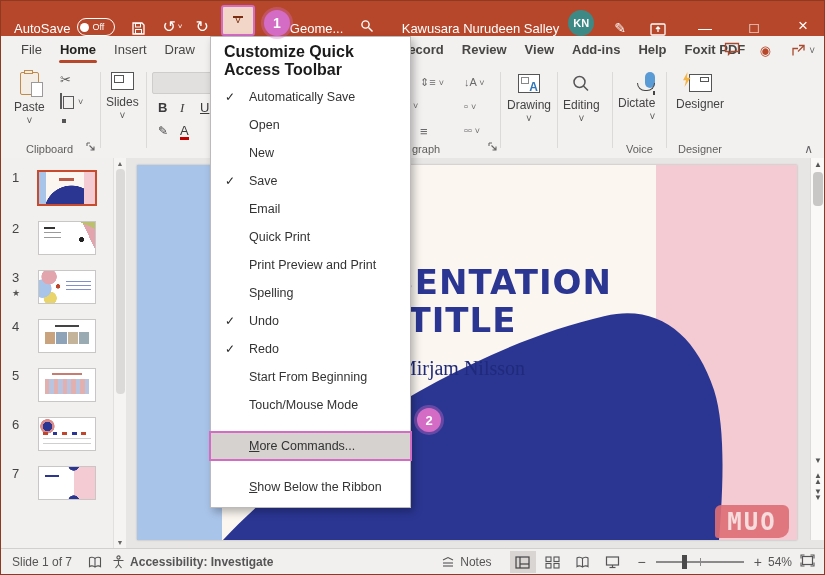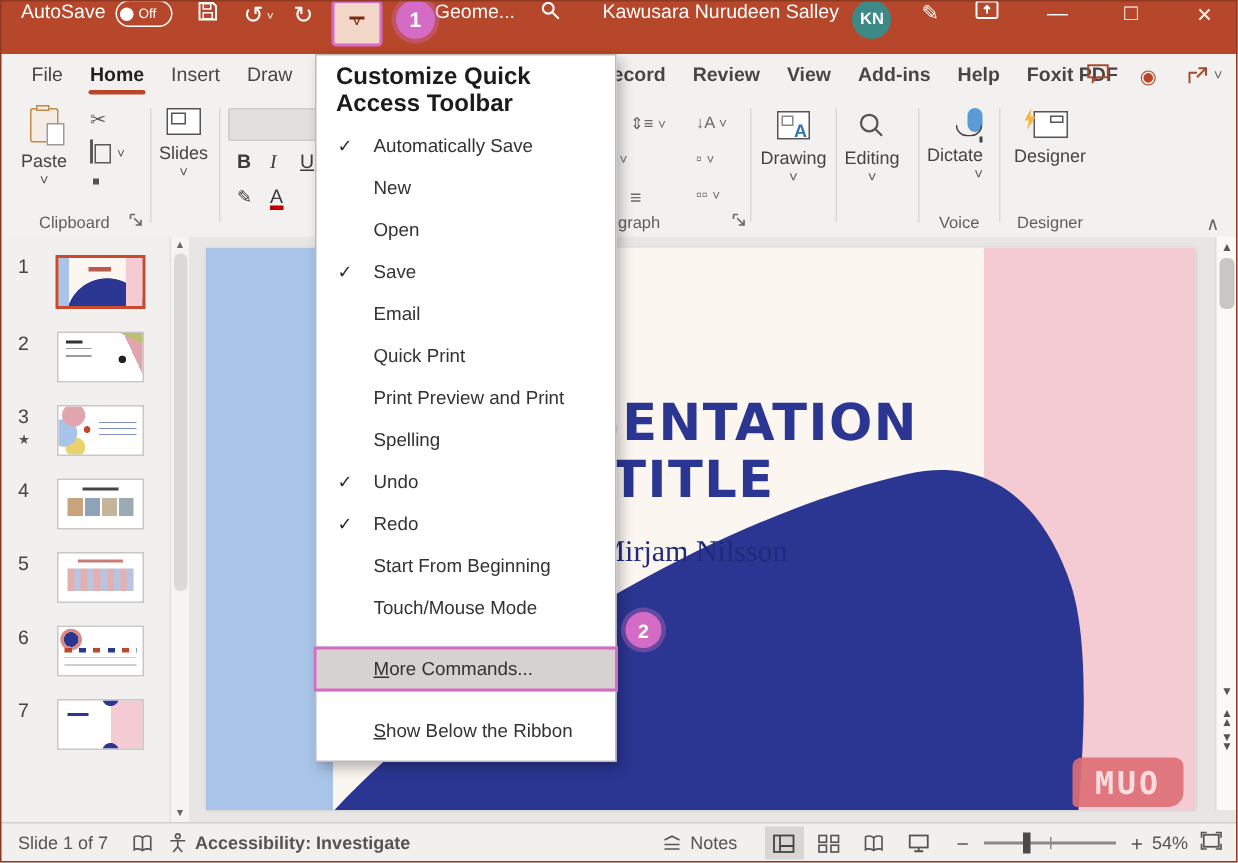--- a/index.html
+++ b/index.html
@@ -1,18 +1,18 @@
 <!DOCTYPE html>
 <html><head>
 <meta charset="utf-8">
 <style>
   html,body{width:825px;height:575px;margin:0;overflow:hidden;font-family:"Liberation Sans",sans-serif;background:#E8E6E4;-webkit-font-smoothing:antialiased;}
   .frame{position:fixed;inset:0;border:1px solid #8E3A22;pointer-events:none;z-index:99;}
   
-  .titlebar{position:absolute;left:0;top:0;width:825px;height:36px;background:#B7472A;display:flex;align-items:flex-start;color:#fff;font-size:13px;}
+  .titlebar{position:absolute;left:0;top:0;width:825px;height:36px;background:#B7472A;display:flex;align-items:flex-end;color:#fff;font-size:13px;}
   .tb-autosave{margin-left:14px;}
   .toggle{margin-left:7px;width:36px;height:16px;border:1.5px solid #fff;border-radius:9px;display:flex;align-items:center;}
   .toggle .dot{width:9px;height:9px;border-radius:50%;background:#fff;margin-left:2px;}
   .toggle .off{font-size:9px;margin-left:3px;}
   .tb-ico{margin-left:16px;display:flex;align-items:center;}
   .qatbtn{margin-left:12px;width:30px;height:27px;border:2px solid #D46CC6;border-radius:3px;background:#F2D7C8;display:flex;flex-direction:column;align-items:center;justify-content:center;color:#7B2D12;}
   .qatbtn .bar{width:10px;height:1.5px;background:#7B2D12;margin-bottom:-2px;}
   .qatbtn .chev{font-size:11px;line-height:9px;}
   .badge{width:26px;height:26px;border-radius:50%;background:#D46CC6;color:#fff;font-size:14px;font-weight:bold;display:flex;align-items:center;justify-content:center;box-shadow:0 0 0 3px rgba(212,108,198,.35);}
   .badge1{margin-left:9px;z-index:60;}
@@ -98,21 +98,21 @@
   .pscroll{position:absolute;right:0;top:0;bottom:0;width:13px;background:#F6F4F3;border-left:1px solid #E2E0DE;display:flex;flex-direction:column;align-items:center;justify-content:space-between;font-size:7px;color:#666;padding:2px 0;box-sizing:border-box;}
   .pthumb{width:9px;flex:none;height:225px;background:#DCDAD8;border-radius:4px;margin-top:2px;}
   
   .canvas{position:absolute;left:126px;top:158px;right:0;bottom:27px;background:#E8E6E4;}
   .slide{position:absolute;left:11px;top:7px;width:660px;height:375px;background:#FBF6F0;box-shadow:0 0 2px rgba(0,0,0,.25);overflow:hidden;}
   .band{position:absolute;left:0;top:0;width:85px;height:100%;background:#A9C4E9;}
   .pinkblock{position:absolute;left:519px;top:0;width:141px;height:100%;background:#F4CBD2;}
   .slide svg{position:absolute;left:0;top:0;}
   .stitle{position:absolute;left:95px;top:98px;width:460px;text-align:center;font-family:"DejaVu Sans",sans-serif;font-weight:bold;font-size:34px;line-height:38px;letter-spacing:1px;color:#2B3693;z-index:3;}
   .ssub{position:absolute;left:95px;top:192px;width:460px;text-align:center;font-family:"Liberation Serif",serif;font-size:20px;color:#1F2A7A;z-index:3;}
-  .muo{position:absolute;right:8px;bottom:2px;width:74px;height:33px;background:rgba(223,110,116,.9);border-radius:6px 6px 10px 3px;display:flex;align-items:center;justify-content:center;font-family:"DejaVu Sans Mono",monospace;font-weight:bold;font-size:21px;letter-spacing:2px;color:#F6DCDC;z-index:4;}
+  .muo{position:absolute;right:8px;bottom:2px;width:74px;height:33px;background:rgba(223,110,116,.9);border-radius:6px 6px 10px 3px;display:flex;align-items:center;justify-content:center;font-family:"DejaVu Sans Mono",monospace;font-weight:bold;font-size:24px;letter-spacing:2px;color:#F6DCDC;z-index:4;}
   .mscroll{position:absolute;right:0;top:0;width:14px;height:382px;background:#FAF9F8;border-left:1px solid #DDDBD9;display:flex;flex-direction:column;align-items:center;font-size:8px;color:#555;}
   .mthumb{width:10px;height:34px;background:#C9C7C5;border-radius:4px;margin-top:3px;}
   .dbl{line-height:6px;font-size:8px;color:#555;text-align:center;}
   
   .statusbar{position:absolute;left:0;bottom:0;width:825px;height:27px;background:#F2F0EF;border-top:1px solid #D2D0CE;display:flex;align-items:center;font-size:12px;color:#555;box-sizing:border-box;}
   .sb{margin-left:12px;display:flex;align-items:center;gap:5px;}
   .sb-right{margin-left:auto;display:flex;align-items:center;}
   .viewbtn{width:26px;height:22px;display:flex;align-items:center;justify-content:center;margin-left:4px;}
   .viewbtn.active{background:#D8D5D3;}
   .ztrack{width:88px;height:2px;background:#8a8a8a;position:relative;margin:0 8px;}
@@ -356,25 +356,25 @@
 
 <div class="dropdown">
   <div class="dd-title">Customize Quick Access Toolbar</div>
   <div id="qat-items">
       <div class="mitem">
         <span class="mcheck">✓</span>
         <span>Automatically Save</span>
       </div>
       <div class="mitem">
         <span class="mcheck"></span>
+        <span>Open</span>
+      </div>
+      <div class="mitem">
+        <span class="mcheck"></span>
         <span>New</span>
-      </div>
-      <div class="mitem">
-        <span class="mcheck"></span>
-        <span>Open</span>
       </div>
       <div class="mitem">
         <span class="mcheck">✓</span>
         <span>Save</span>
       </div>
       <div class="mitem">
         <span class="mcheck"></span>
         <span>Email</span>
       </div>
       <div class="mitem">

